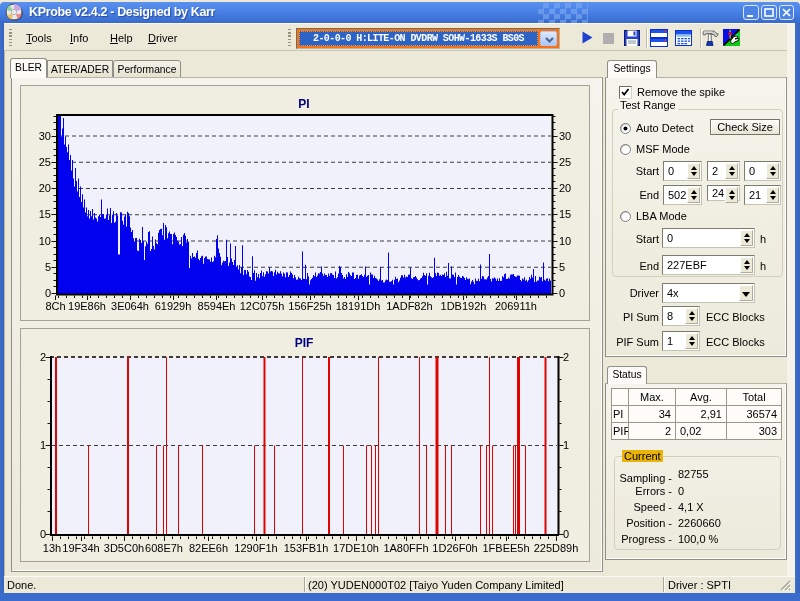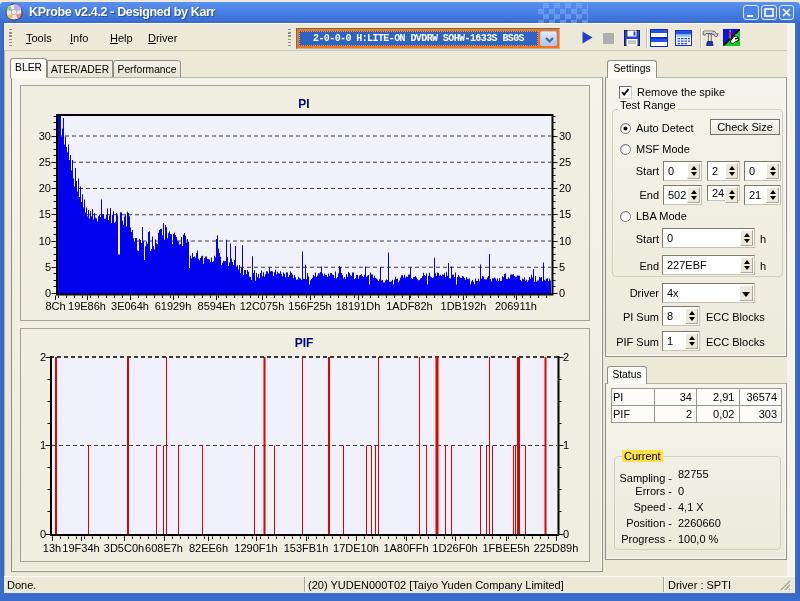--- a/index.html
+++ b/index.html
@@ -561,36 +561,42 @@
   </div>
 <div class="spin" style="left:685px;top:333px;width:13px;height:16px">
     <span class="tri up"></span>
     <span class="tri dn"></span>
   </div>
 <div class="abs" style="left:706px;top:336px">ECC Blocks</div>
 <div class="abs page" style="left:605px;top:383px;width:182px;height:177px"></div>
 <div class="abs tab on" style="left:607px;top:366px;width:40px;height:18px;line-height:16px;z-index:3">Status</div>
 <table class="st abs" style="left:611px;top:388px;width:171px;table-layout:fixed">
 <tbody>
+      <tr>
+        <td style="width:17px"></td>
+        <td style="width:47px;text-align:center">Max.</td>
+        <td style="width:51px;text-align:center">Avg.</td>
+        <td style="text-align:center">Total</td>
+      </tr>
 <tr>
         <td style="padding:0 1px">PI</td>
         <td style="text-align:right">34</td>
         <td style="text-align:right">2,91</td>
         <td style="text-align:right">36574</td>
       </tr>
 <tr>
         <td style="padding:0 1px">PIF</td>
         <td style="text-align:right">2</td>
-        <td style="text-align:right">0,02</td>
+        <td style="text-align:left">0,02</td>
         <td style="text-align:right">303</td>
       </tr>
 </tbody>
   </table>
 <div class="abs grp" style="left:614px;top:456px;width:167px;height:94px"></div>
-<div class="abs" style="left:622px;top:450px;background:#fde047;padding:0 2px;line-height:12px">Current</div>
+<div class="abs" style="left:622px;top:450px;background:#eab308;padding:0 2px;line-height:12px">Current</div>
 <div class="abs rlab" style="left:612px;top:472px;width:60px">Sampling -</div>
 <div class="abs" style="left:678px;top:468px">82755</div>
 <div class="abs rlab" style="left:612px;top:484.5px;width:60px">Errors -</div>
 <div class="abs" style="left:678px;top:484.5px">0</div>
 <div class="abs rlab" style="left:612px;top:500.5px;width:60px">Speed -</div>
 <div class="abs" style="left:678px;top:500.5px">4,1 X</div>
 <div class="abs rlab" style="left:612px;top:516.5px;width:60px">Position -</div>
 <div class="abs" style="left:678px;top:516.5px">2260660</div>
 <div class="abs rlab" style="left:612px;top:532.5px;width:60px">Progress -</div>
 <div class="abs" style="left:678px;top:532.5px">100,0 %</div>

